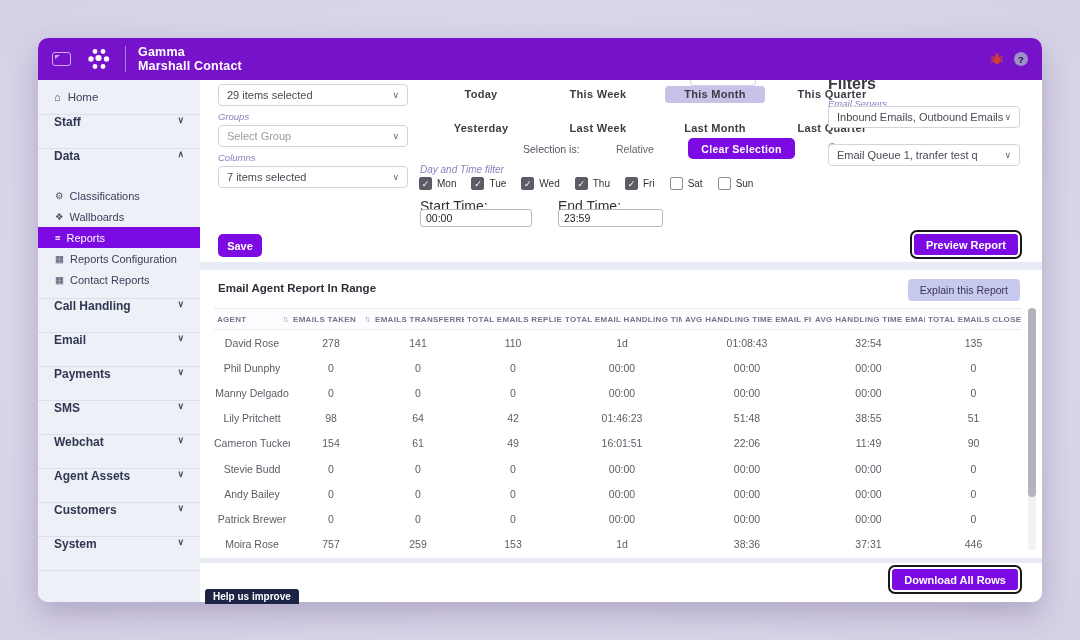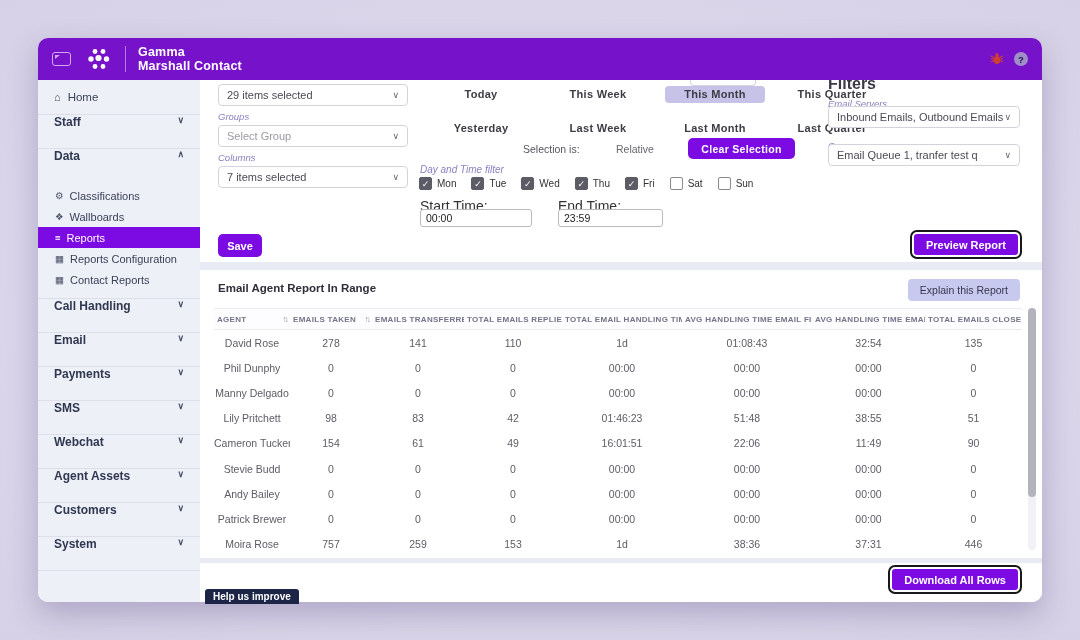--- a/index.html
+++ b/index.html
@@ -365,21 +365,21 @@
             <div class="td">0</div>
             <div class="td">0</div>
             <div class="td">00:00</div>
             <div class="td">00:00</div>
             <div class="td">00:00</div>
             <div class="td">0</div>
           </div>
           <div class="tr">
             <div class="td">Lily Pritchett</div>
             <div class="td">98</div>
-            <div class="td">83</div>
+            <div class="td">64</div>
             <div class="td">42</div>
             <div class="td">01:46:23</div>
             <div class="td">51:48</div>
             <div class="td">38:55</div>
             <div class="td">51</div>
           </div>
           <div class="tr">
             <div class="td">Cameron Tucker</div>
             <div class="td">154</div>
             <div class="td">61</div>

